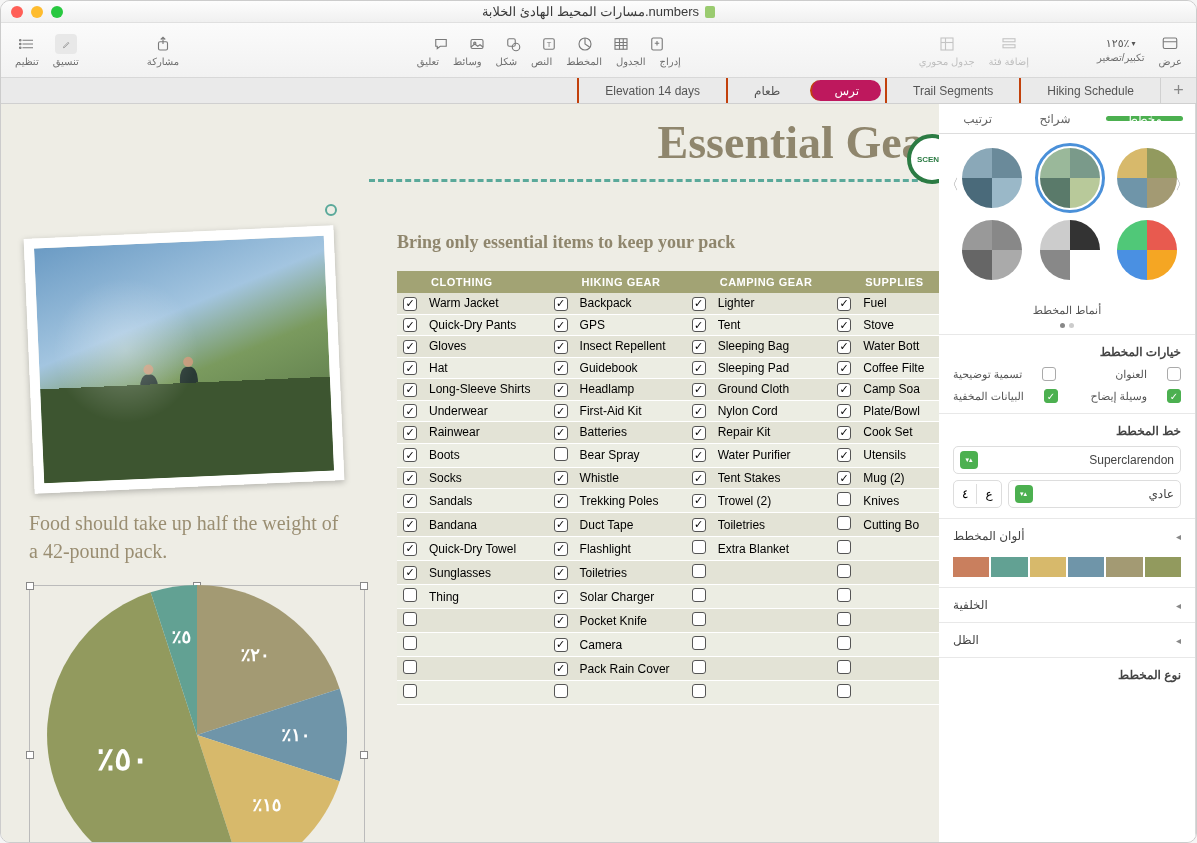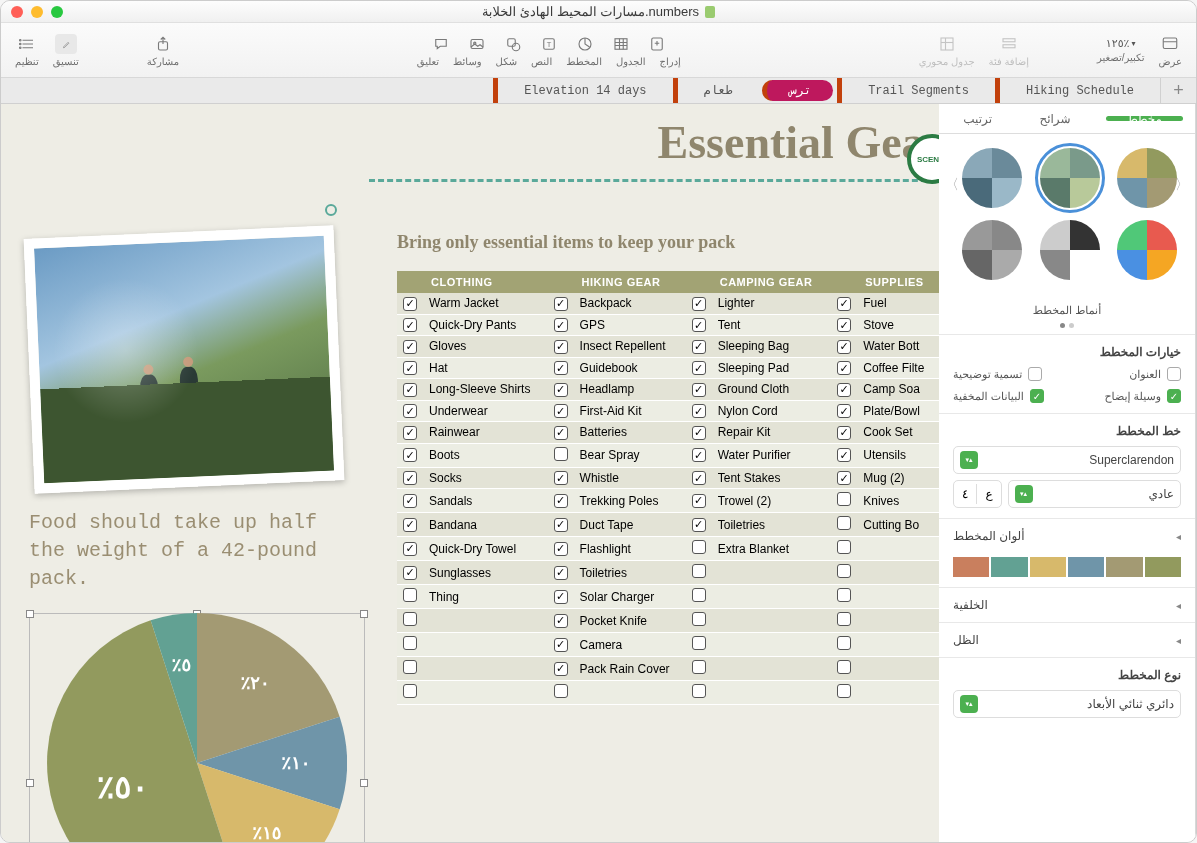--- a/index.html
+++ b/index.html
@@ -21,21 +21,21 @@
   .tool-icon svg{width:20px;height:18px;}
   .tool-label{font-size:10px;color:#6e6e6e;}
   .tool-sep{flex:1;}
   .zoom-select{font-size:11px;color:#555;display:flex;align-items:center;gap:2px;}
   .tool-pill{background:#e8e8e8;border-radius:4px;padding:2px 6px;}
   .disabled{opacity:.4;}
   
   
   .sheet-tabs{height:26px;background:#eaeaea;display:flex;align-items:stretch;direction:rtl;border-bottom:1px solid #d0d0d0;}
   .sheet-tabs .add{width:36px;display:flex;align-items:center;justify-content:center;color:#888;font-size:18px;border-left:1px solid #d0d0d0;}
-  .sheet-tab{padding:0 26px;display:flex;align-items:center;font-size:12px;color:#555;border-left:5px solid #c2410c;cursor:pointer;position:relative;font-family:Liberation Mono, monospace;}
+  .sheet-tab{padding:0 26px;display:flex;align-items:center;font-size:12px;color:#555;border-left:2px solid #c2410c;cursor:pointer;position:relative;}
   .sheet-tab.active{background:#be185d;color:#fff;border-radius:12px;margin:2px 4px;padding:0 22px;}
   
   
   .main{display:flex;height:calc(100% - 103px);direction:rtl;}
   .canvas{flex:1;background:#eeede5;overflow:hidden;position:relative;padding:12px 0 0 0;}
   .inspector{width:257px;background:#fff;border-right:1px solid #d8d8d8;direction:rtl;overflow-y:auto;}
   
   
   .page-title{font-family:"Superclarendon",Georgia,serif;font-size:46px;color:#8f866d;font-weight:bold;text-align:right;padding:0 0 6px 0;margin-right:-6px;white-space:nowrap;}
   .dash-line{border-top:3px dashed #5aa99a;margin:4px 0 50px 0;margin-right:-6px;}
@@ -43,21 +43,21 @@
   .subtitle{font-family:"Superclarendon",Georgia,serif;font-size:18px;color:#8f866d;font-weight:bold;margin:0 0 18px 0;white-space:nowrap;}
   .canvas-inner{padding-left:28px;position:relative; direction:ltr; padding-right:0;}
   
   .content-row{display:flex;gap:28px;align-items:flex-start;}
   .left-col{width:340px;}
   .photo{width:310px;height:255px;background:linear-gradient(160deg,#6b9bc4 0%,#a3c5e0 35%,#7a9a5e 55%,#4a6840 100%);border:10px solid #fff;box-shadow:0 2px 6px rgba(0,0,0,.25);transform:rotate(-2.5deg);margin-bottom:22px;position:relative;overflow:hidden;}
   .photo::after{content:"";position:absolute;inset:0;background:radial-gradient(circle at 30% 45%,rgba(255,255,255,.3) 0%,transparent 30%),linear-gradient(transparent 60%,#3d5530 60%);}
   .hiker{position:absolute;bottom:72px;width:18px;height:32px;background:#2a3a35;border-radius:40% 40% 0 0;}
   .hiker::before{content:"";position:absolute;top:-10px;left:4px;width:10px;height:10px;background:#c49a7a;border-radius:50%;}
   .hiker.h1{left:100px;} .hiker.h2{left:140px;bottom:78px;}
-  .caption{font-family:Liberation Mono, monospace;font-size:20px;color:#9a8e72;line-height:1.4;width:310px;}
+  .caption{font-family:Liberation Serif, serif;font-size:20px;color:#9a8e72;line-height:1.4;width:310px;}
   
   
   .chart-wrap{position:relative;margin-top:14px;width:336px;}
   .sel-box{position:absolute;left:0;top:0;width:336px;height:340px;border:1px solid #bbb;}
   .sel-handle{position:absolute;width:8px;height:8px;background:#fff;border:1px solid #888;}
   .sh-tl{left:-4px;top:-4px;} .sh-tr{right:-4px;top:-4px;}
   .sh-tm{left:50%;top:-4px;transform:translateX(-50%);}
   .sh-ml{left:-4px;top:50%;transform:translateY(-50%);} .sh-mr{right:-4px;top:50%;transform:translateY(-50%);}
   .pie{width:300px;height:300px;margin:20px auto 0;border-radius:50%;position:relative;}
   .pie svg{width:100%;height:100%;}
@@ -84,21 +84,21 @@
   .styles-label{text-align:center;font-size:11px;color:#555;padding-bottom:4px;}
   .pager{display:flex;justify-content:center;gap:4px;padding:2px 0 6px;}
   .pager span{width:5px;height:5px;border-radius:50%;background:#ccc;}
   .pager span.on{background:#888;}
   .arrow-nav{display:flex;justify-content:space-between;padding:0 6px;margin-top:-110px;pointer-events:none;}
   .arrow-nav span{color:#aaa;font-size:14px;pointer-events:auto;cursor:pointer;}
   
   .section{padding:10px 14px;border-top:1px solid #e8e8e8;}
   .section-title{font-size:12px;font-weight:600;color:#444;text-align:right;margin-bottom:8px;}
   .ck-row{display:flex;justify-content:space-between;direction:rtl;}
-  .ck-item{display:flex;align-items:center;gap:6px;font-size:11px;color:#555;}
+  .ck-item{display:flex;align-items:center;gap:20px;font-size:11px;color:#555;}
   .ck-box{width:14px;height:14px;border:1px solid #aaa;border-radius:3px;display:inline-flex;align-items:center;justify-content:center;background:#fff;}
   .ck-box.on{background:#4cb050;border-color:#4cb050;color:#fff;}
   .ck-box.on::after{content:"✓";font-size:10px;}
   .select{display:flex;align-items:center;justify-content:space-between;border:1px solid #ddd;border-radius:5px;padding:4px 6px;font-size:12px;background:#fff;color:#444;direction:rtl;}
   .select .arrows{background:#4cb050;color:#fff;border-radius:4px;width:18px;height:18px;display:flex;flex-direction:column;align-items:center;justify-content:center;font-size:7px;line-height:6px;}
   .font-row{display:flex;gap:6px;margin-top:6px;direction:rtl;}
   .font-row .select{flex:1;}
   .stepper{display:flex;align-items:center;border:1px solid #ddd;border-radius:5px;background:#fff;}
   .stepper span{padding:3px 8px;font-size:12px;}
   .color-row{display:flex;gap:2px;margin-top:4px;}
@@ -350,24 +350,20 @@
 
     <div class="disclosure">
         <span>الخلفية</span>
       </div>
     <div class="disclosure">
         <span>الظل</span>
       </div>
 
     <div class="section">
       <div class="section-title">نوع المخطط</div>
-      <div class="select">
-          <span>دائري ثنائي الأبعاد</span>
-          <span class="arrows">▴▾</span>
-        </div>
     </div>
   </div>
 
   <div class="canvas">
     <div class="canvas-inner">
       <div class="logo">
           <span style="font-size:8px;color:#2b7b43;font-weight:bold;">SCENIC</span>
         </div>
       <div style="overflow:hidden;margin-left:370px;">
         <div class="page-title">Essential Gear</div>

